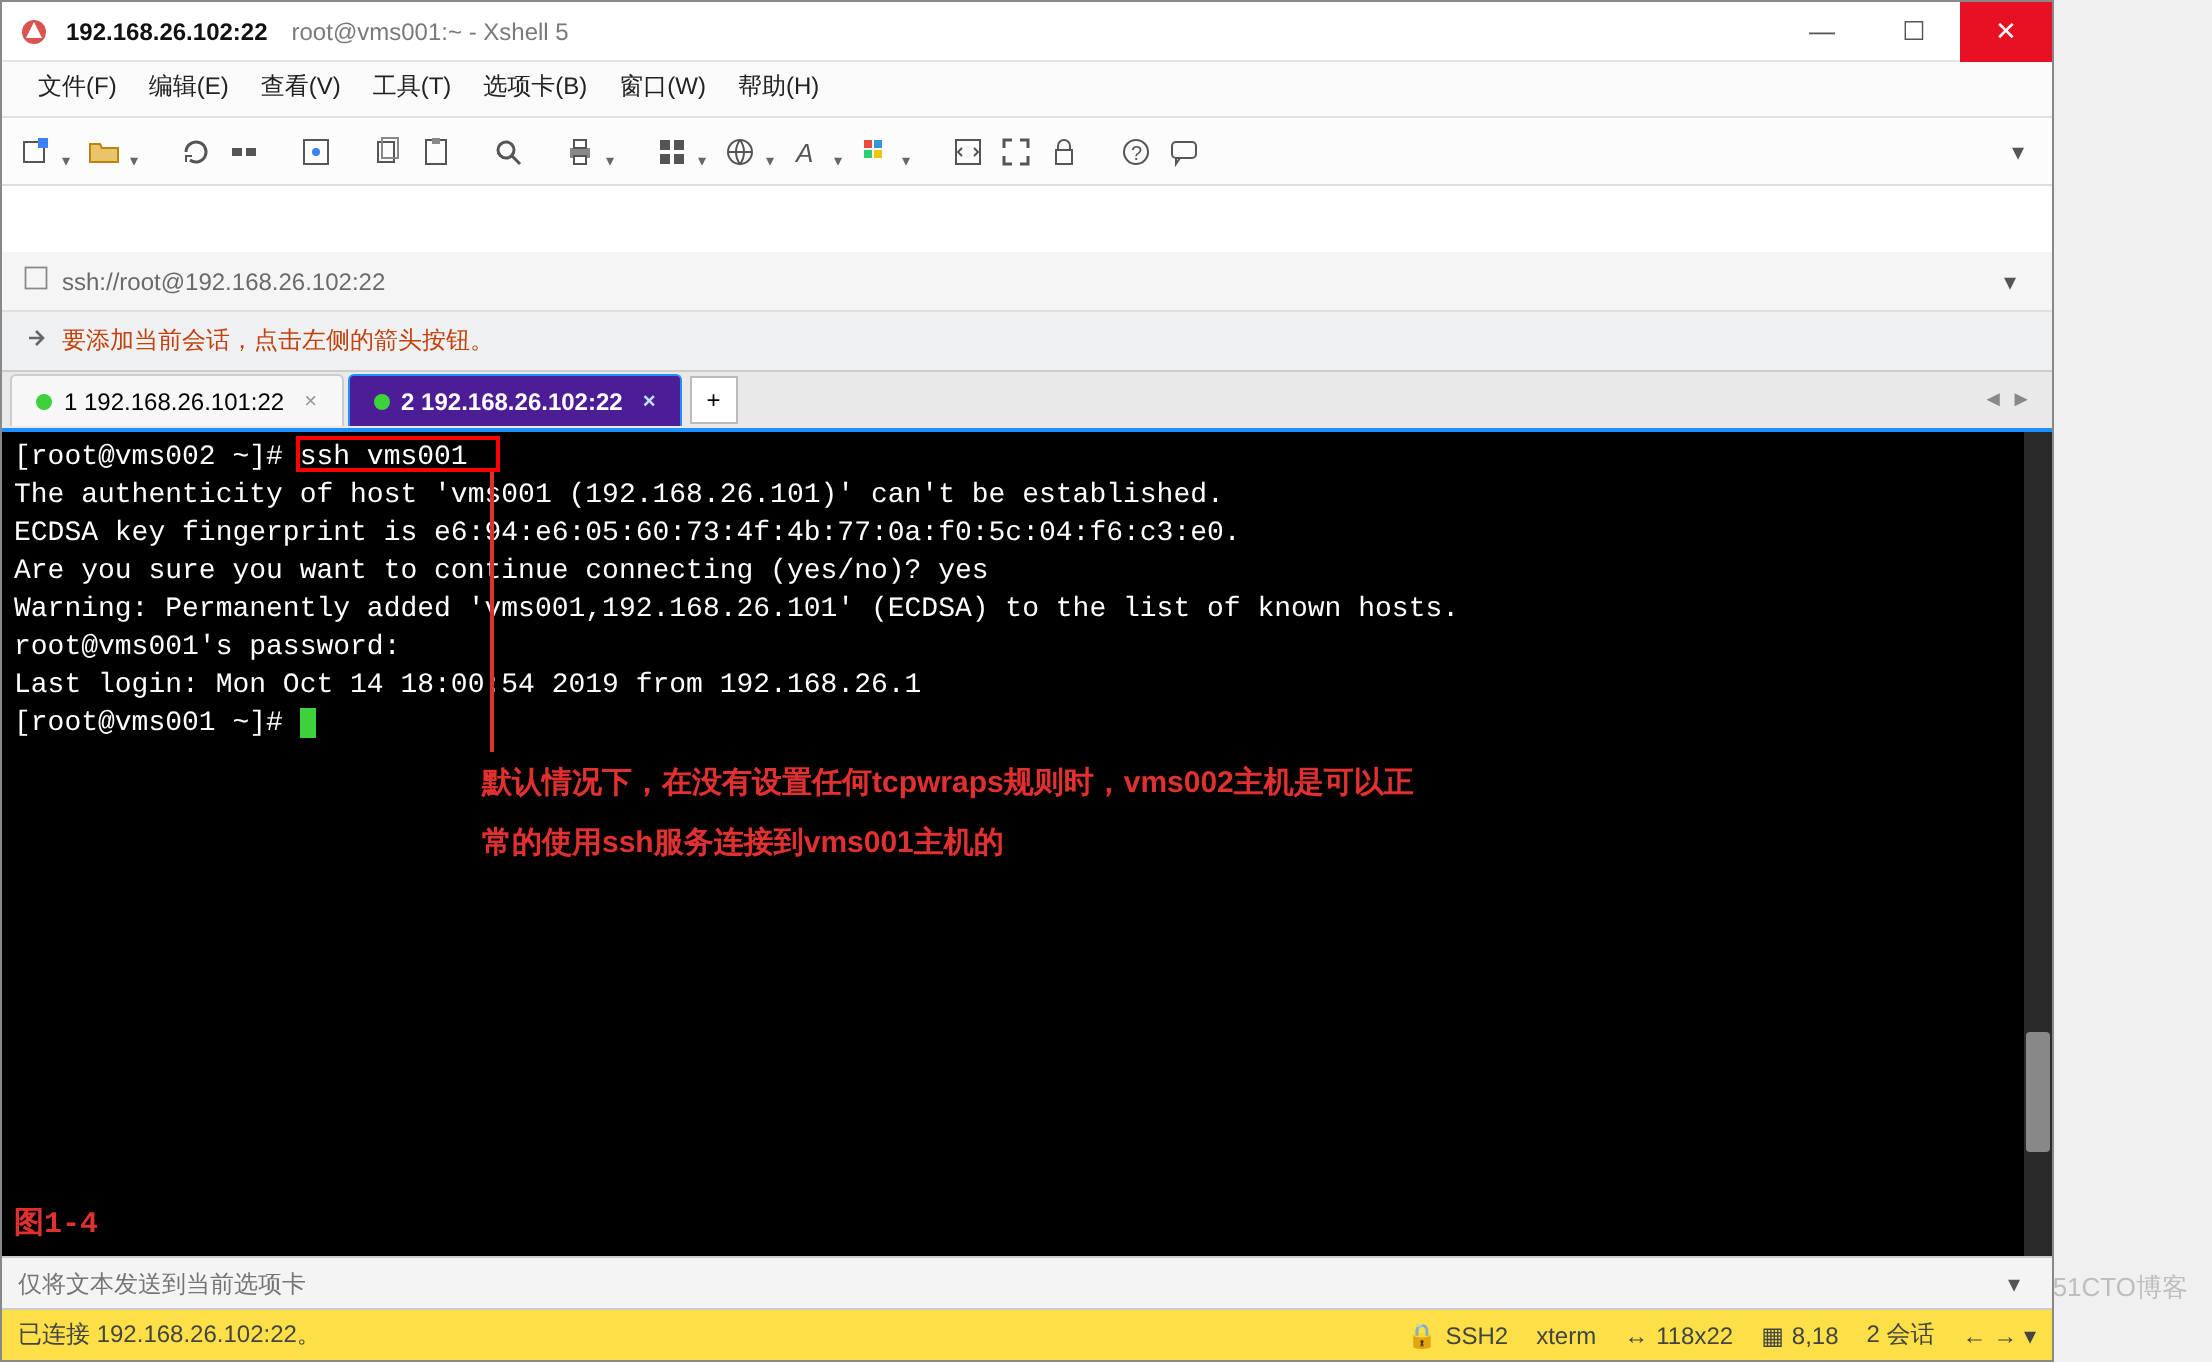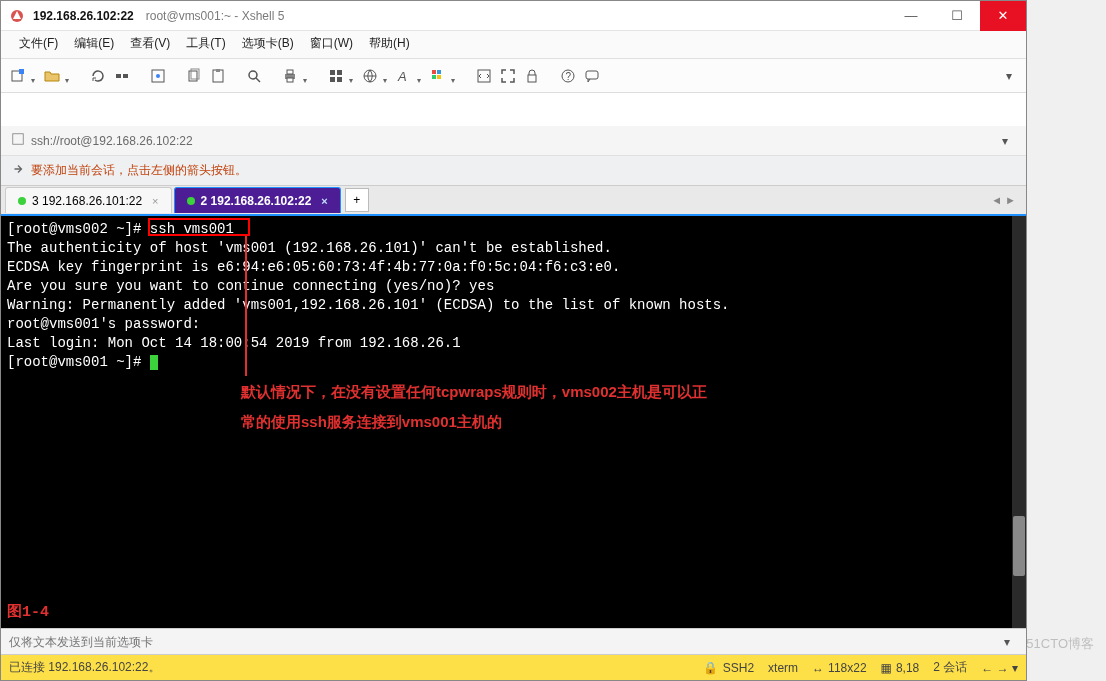--- a/index.html
+++ b/index.html
@@ -231,21 +231,21 @@
   <div class="hintbar">
     <span><svg width="14" height="14" viewBox="0 0 16 16">
           <path d="M4 8h8M8 4l4 4-4 4" fill="none" stroke="#666" stroke-width="1.5"></path>
         </svg></span>
     <span>要添加当前会话，点击左侧的箭头按钮。</span>
   </div>
 
   <div class="tabbar">
     <div class="tab">
       <span class="dot"></span>
-      <span style="text-decoration:underline;text-decoration-color:transparent">3 192.168.26.101:22</span>
+      <span style="text-decoration:underline;text-decoration-color:transparent">1 192.168.26.101:22</span>
       <span class="close-x">×</span>
     </div>
     <div class="tab active">
       <span class="dot"></span>
       <span>2 192.168.26.102:22</span>
       <span class="close-x">×</span>
     </div>
     <div class="tab-add">+</div>
     <span class="tab-nav">◄ ►</span>
   </div>

